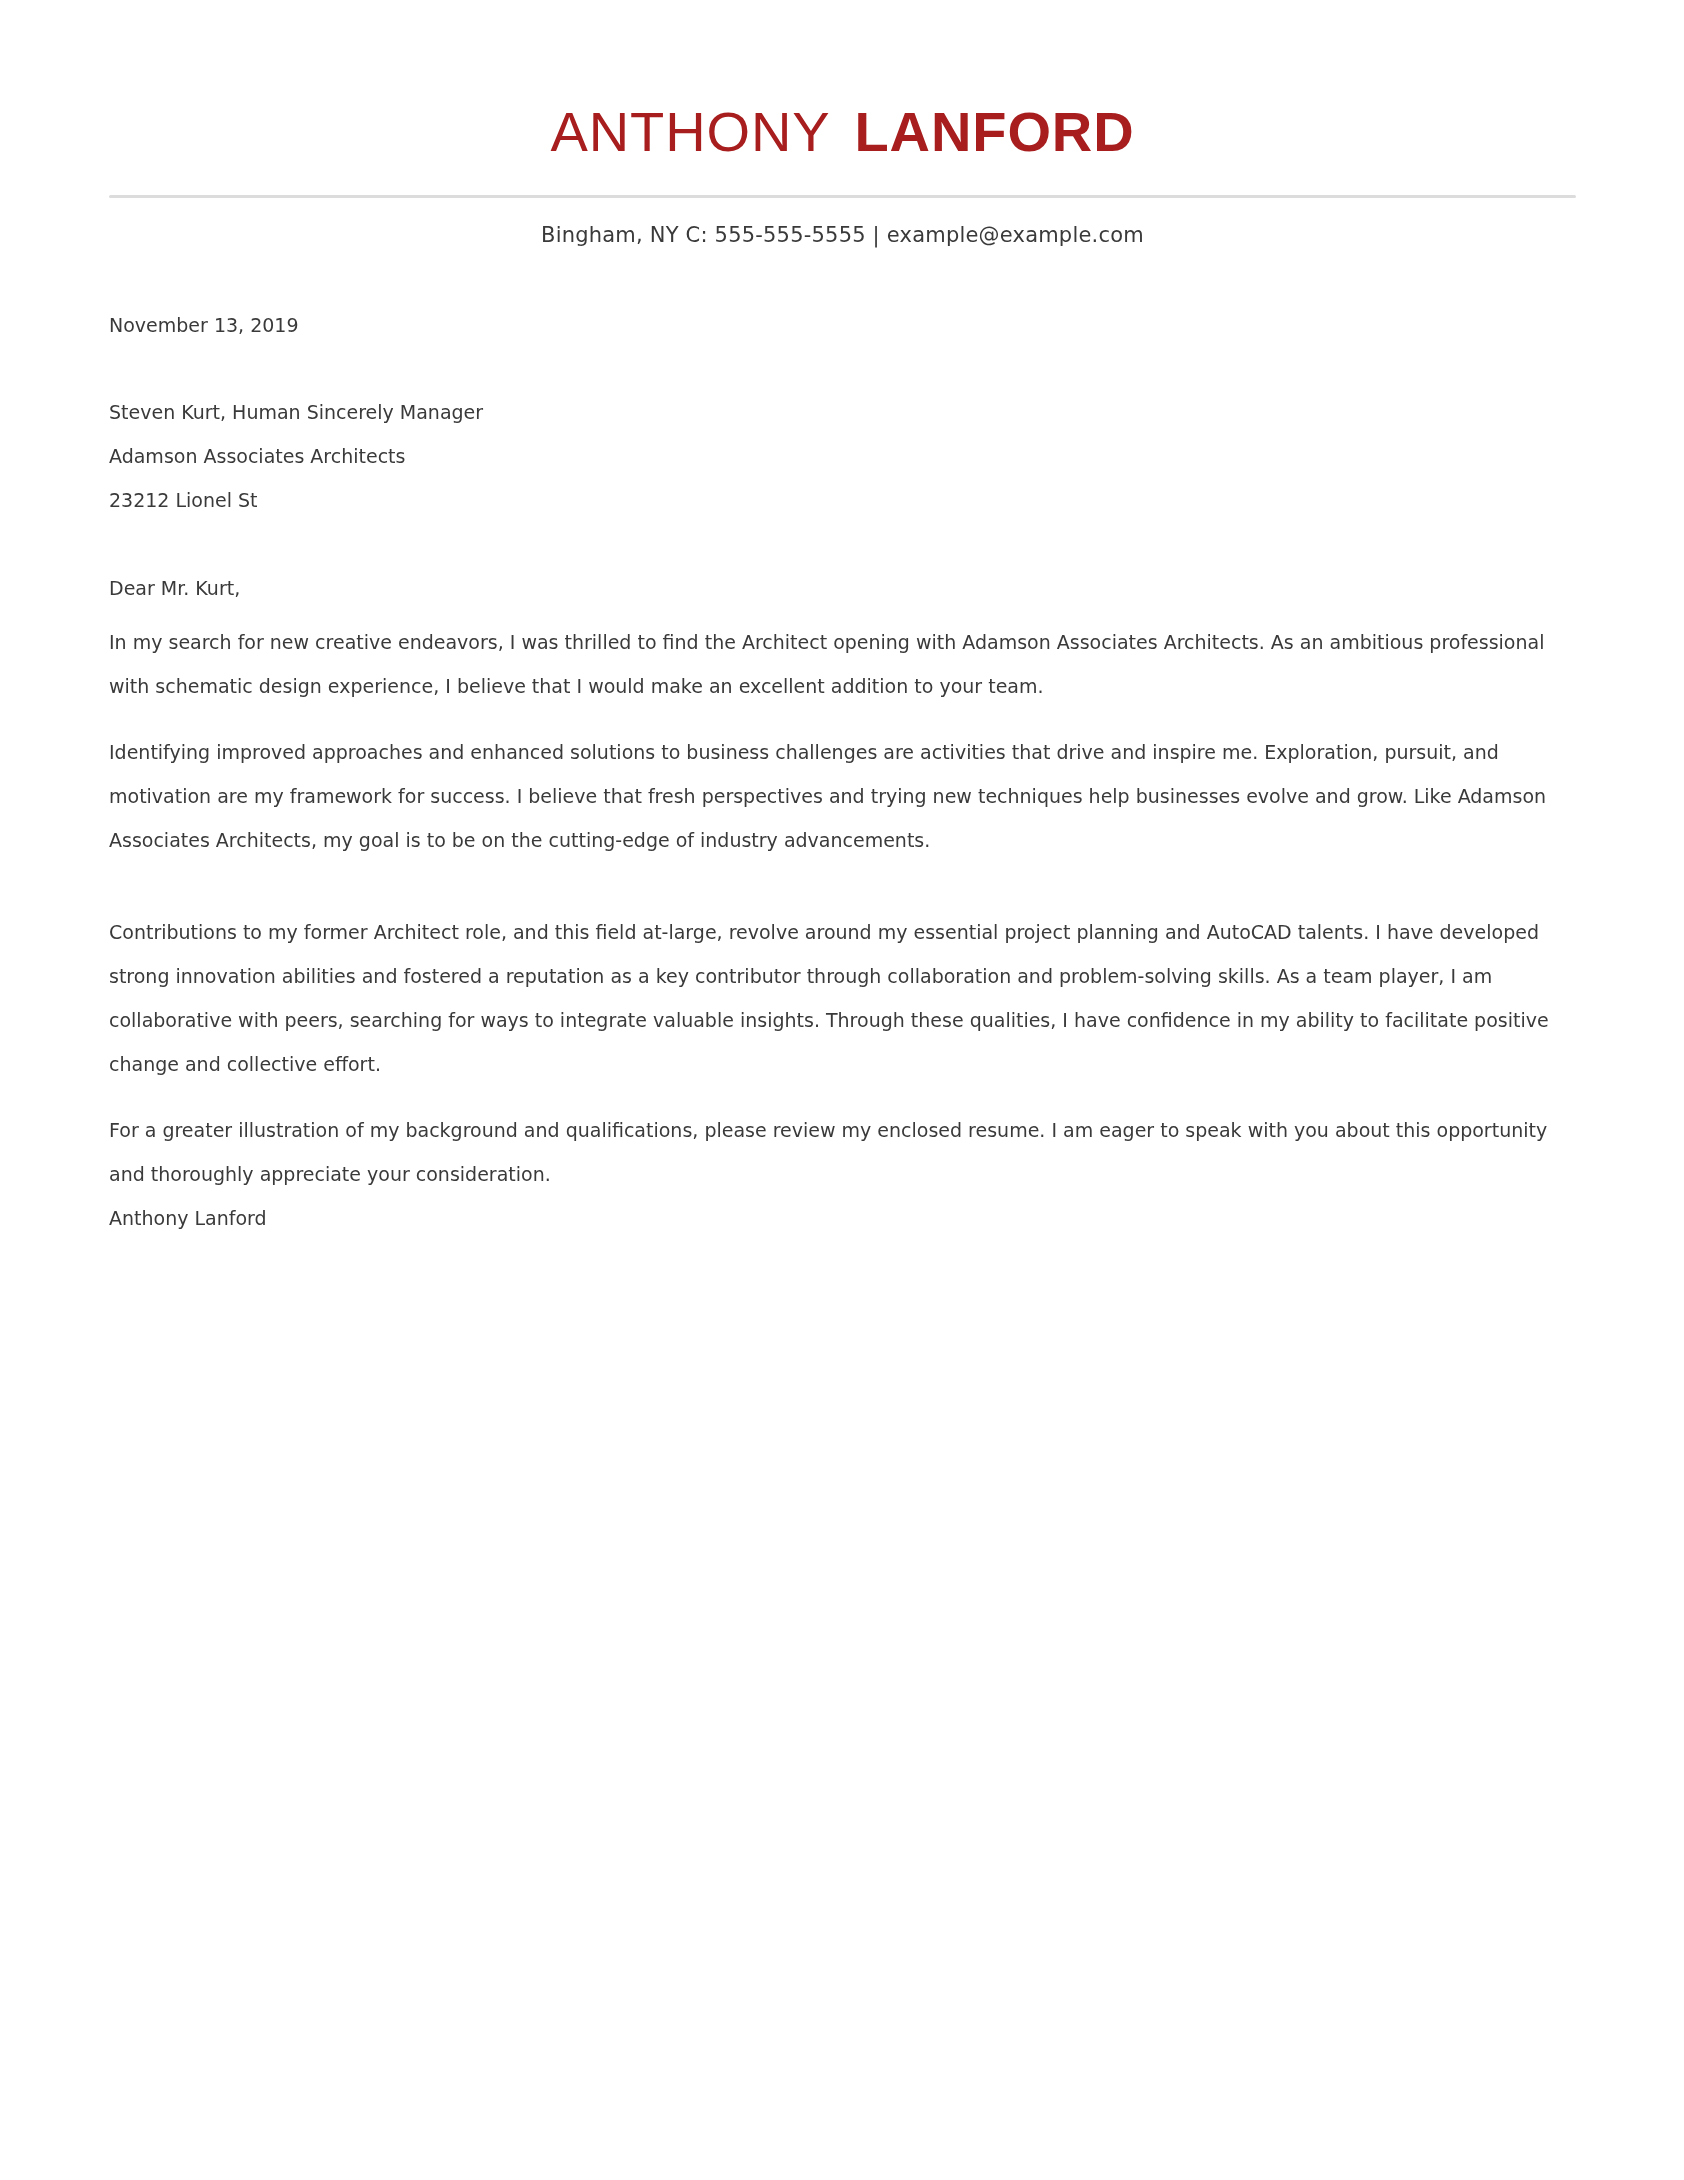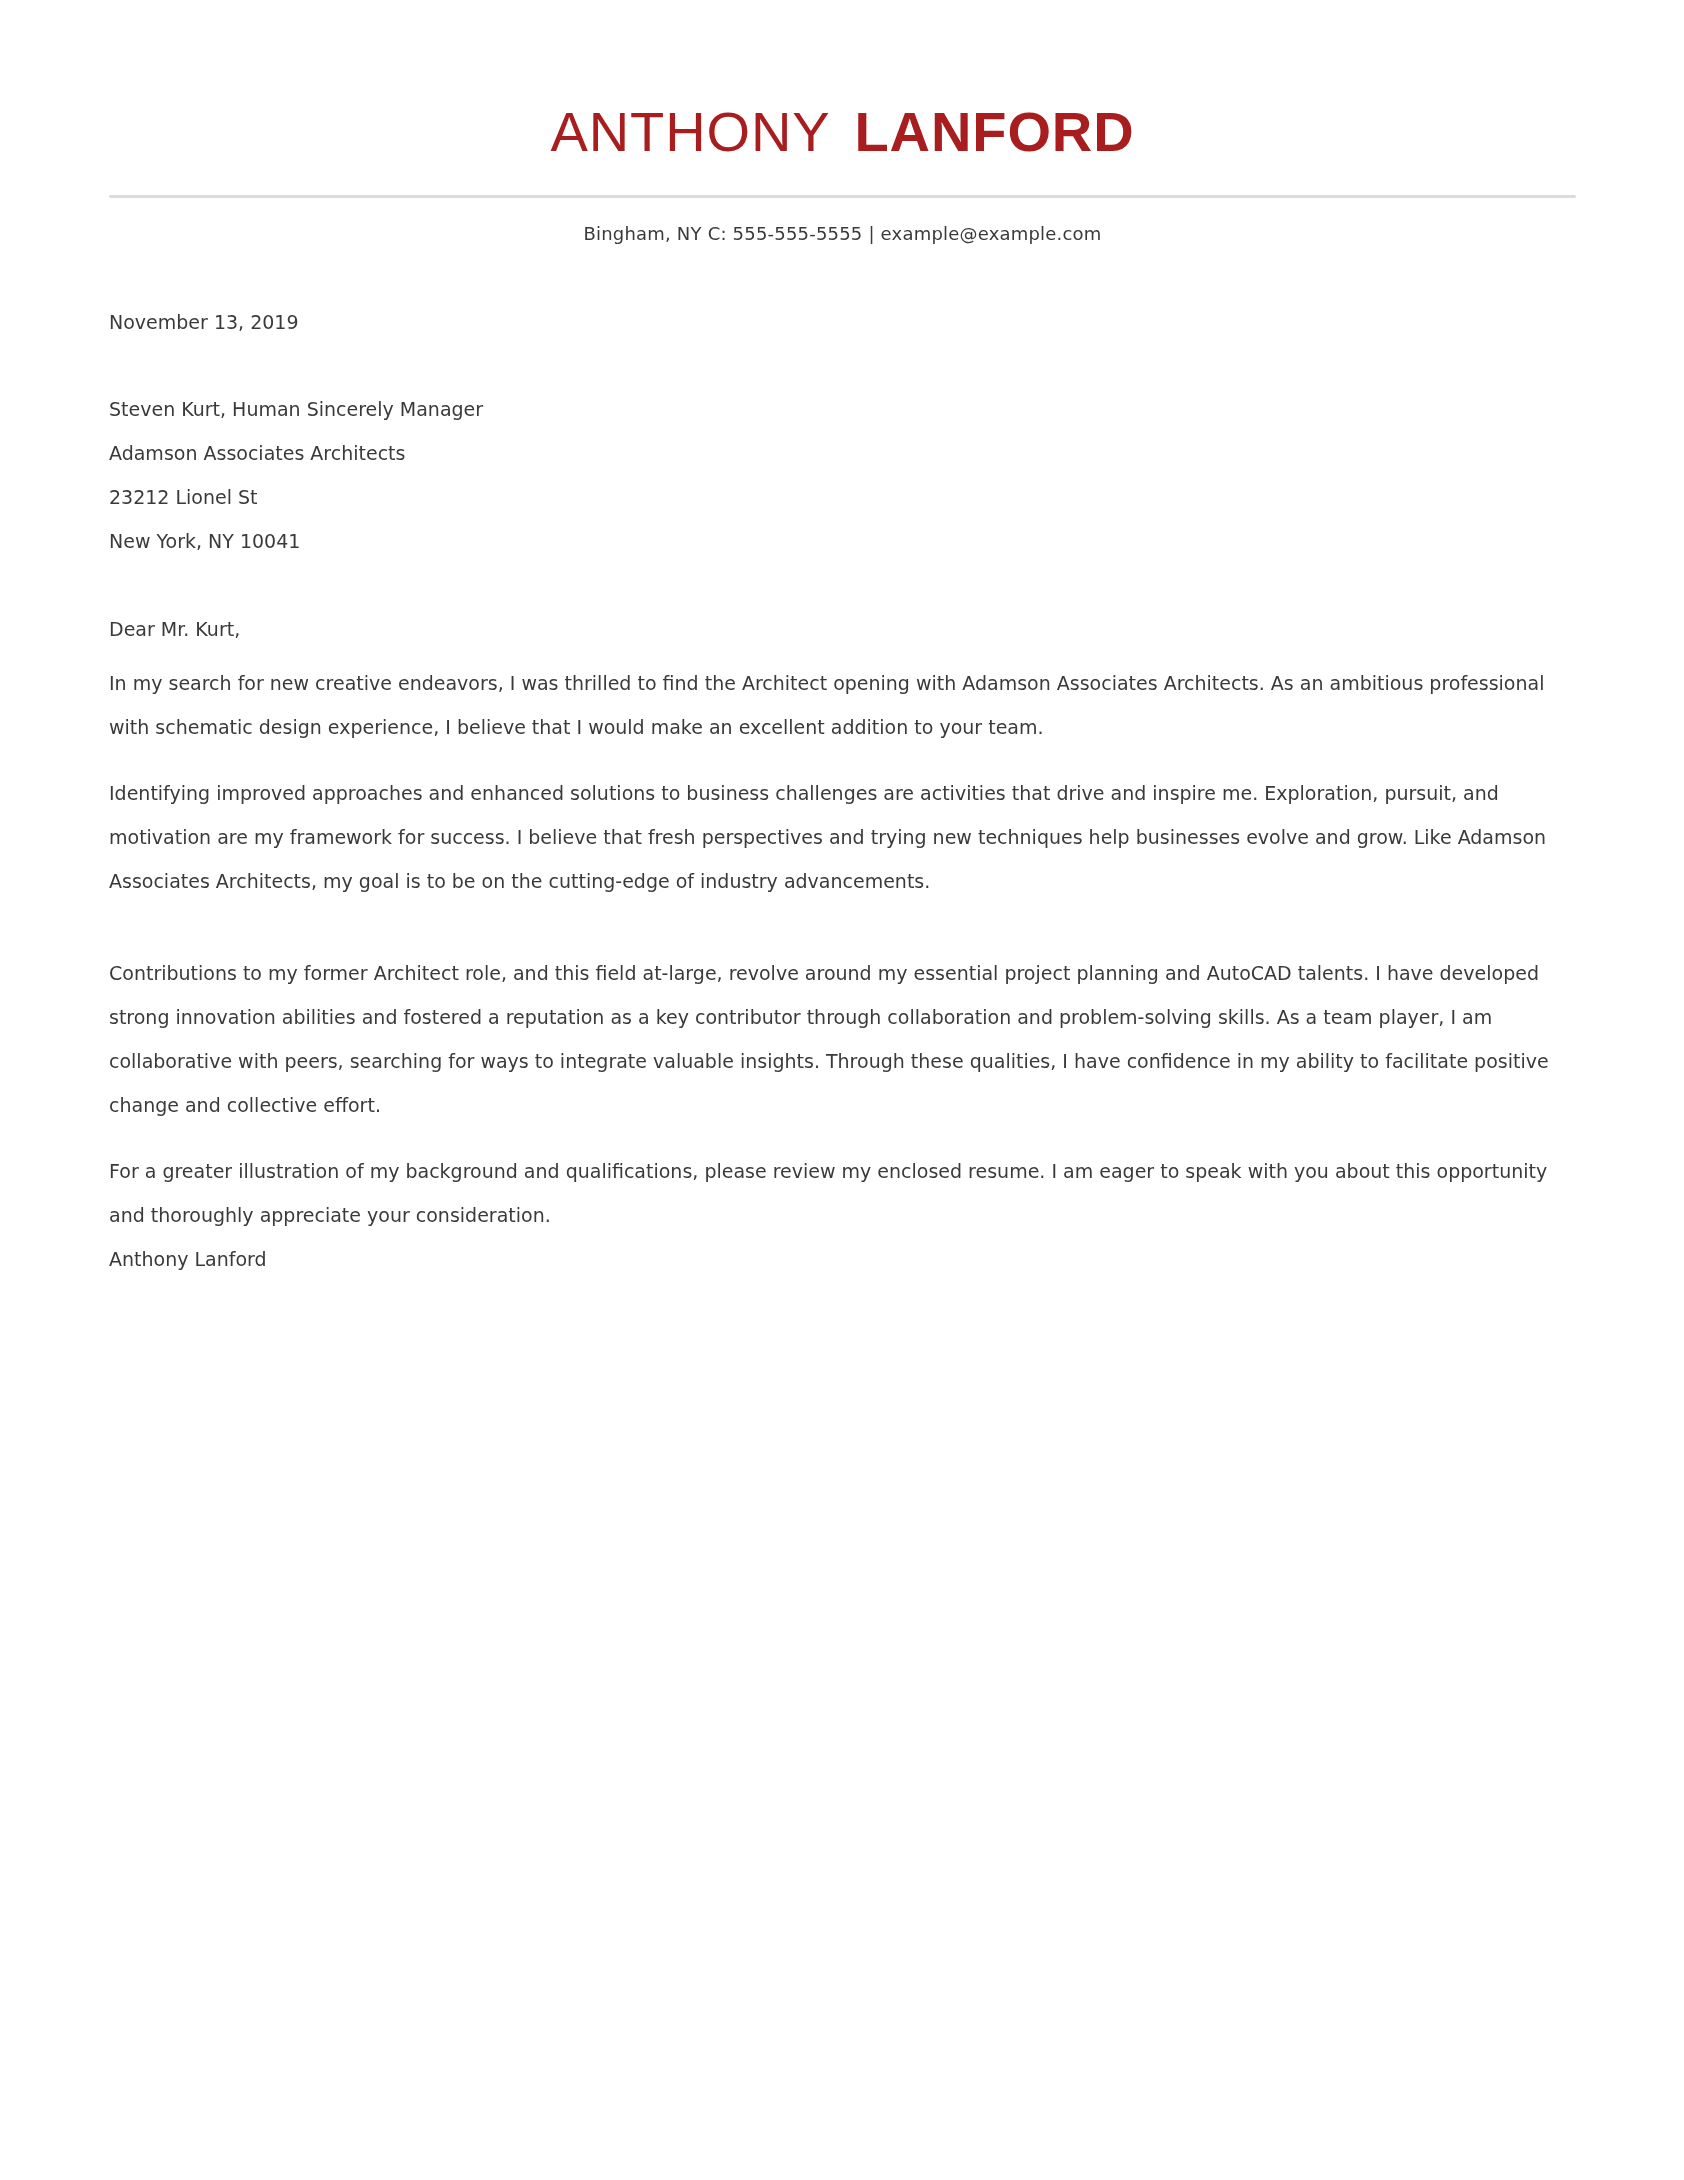--- a/index.html
+++ b/index.html
@@ -29,21 +29,21 @@
     font-weight: 700;
     margin-left: 8.5px;
   }
   .header-divider {
     border: none;
     border-top: 3.4px solid #dcdcdc;
     margin: 32px 109px 0 109px;
   }
   .contact-line {
     margin-top: 25.6px;
-    font-size: 18px;
+    font-size: 21px;
     color: #3a3a3a;
     letter-spacing: 0.2px;
   }
   
   .letter-body {
     padding: 0 128px 0 109px;
     font-size: 19px;
     line-height: 44px;
   }
   .date-line {
@@ -86,21 +86,20 @@
   </header>
 
   <main class="letter-body">
 
     <p class="date-line">November 13, 2019</p>
 
     <div class="recipient-block">
       <p>Steven Kurt, Human Sincerely Manager</p>
       <p>Adamson Associates Architects</p>
       <p>23212 Lionel St</p>
-      <p>New York, NY 10041</p>
     </div>
 
     <p class="salutation">Dear Mr. Kurt,</p>
 
     <p class="para first">In my search for new creative endeavors, I was thrilled to find the Architect opening with Adamson Associates Architects. As an ambitious professional with schematic design experience, I believe that I would make an excellent addition to your team.</p>
 
     <p class="para">Identifying improved approaches and enhanced solutions to business challenges are activities that drive and inspire me. Exploration, pursuit, and motivation are my framework for success. I believe that fresh perspectives and trying new techniques help businesses evolve and grow. Like Adamson Associates Architects, my goal is to be on the cutting-edge of industry advancements.</p>
 
     <p class="para spaced">Contributions to my former Architect role, and this field at-large, revolve around my essential project planning and AutoCAD talents. I have developed strong innovation abilities and fostered a reputation as a key contributor through collaboration and problem-solving skills. As a team player, I am collaborative with peers, searching for ways to integrate valuable insights. Through these qualities, I have confidence in my ability to facilitate positive change and collective effort.</p>
 

